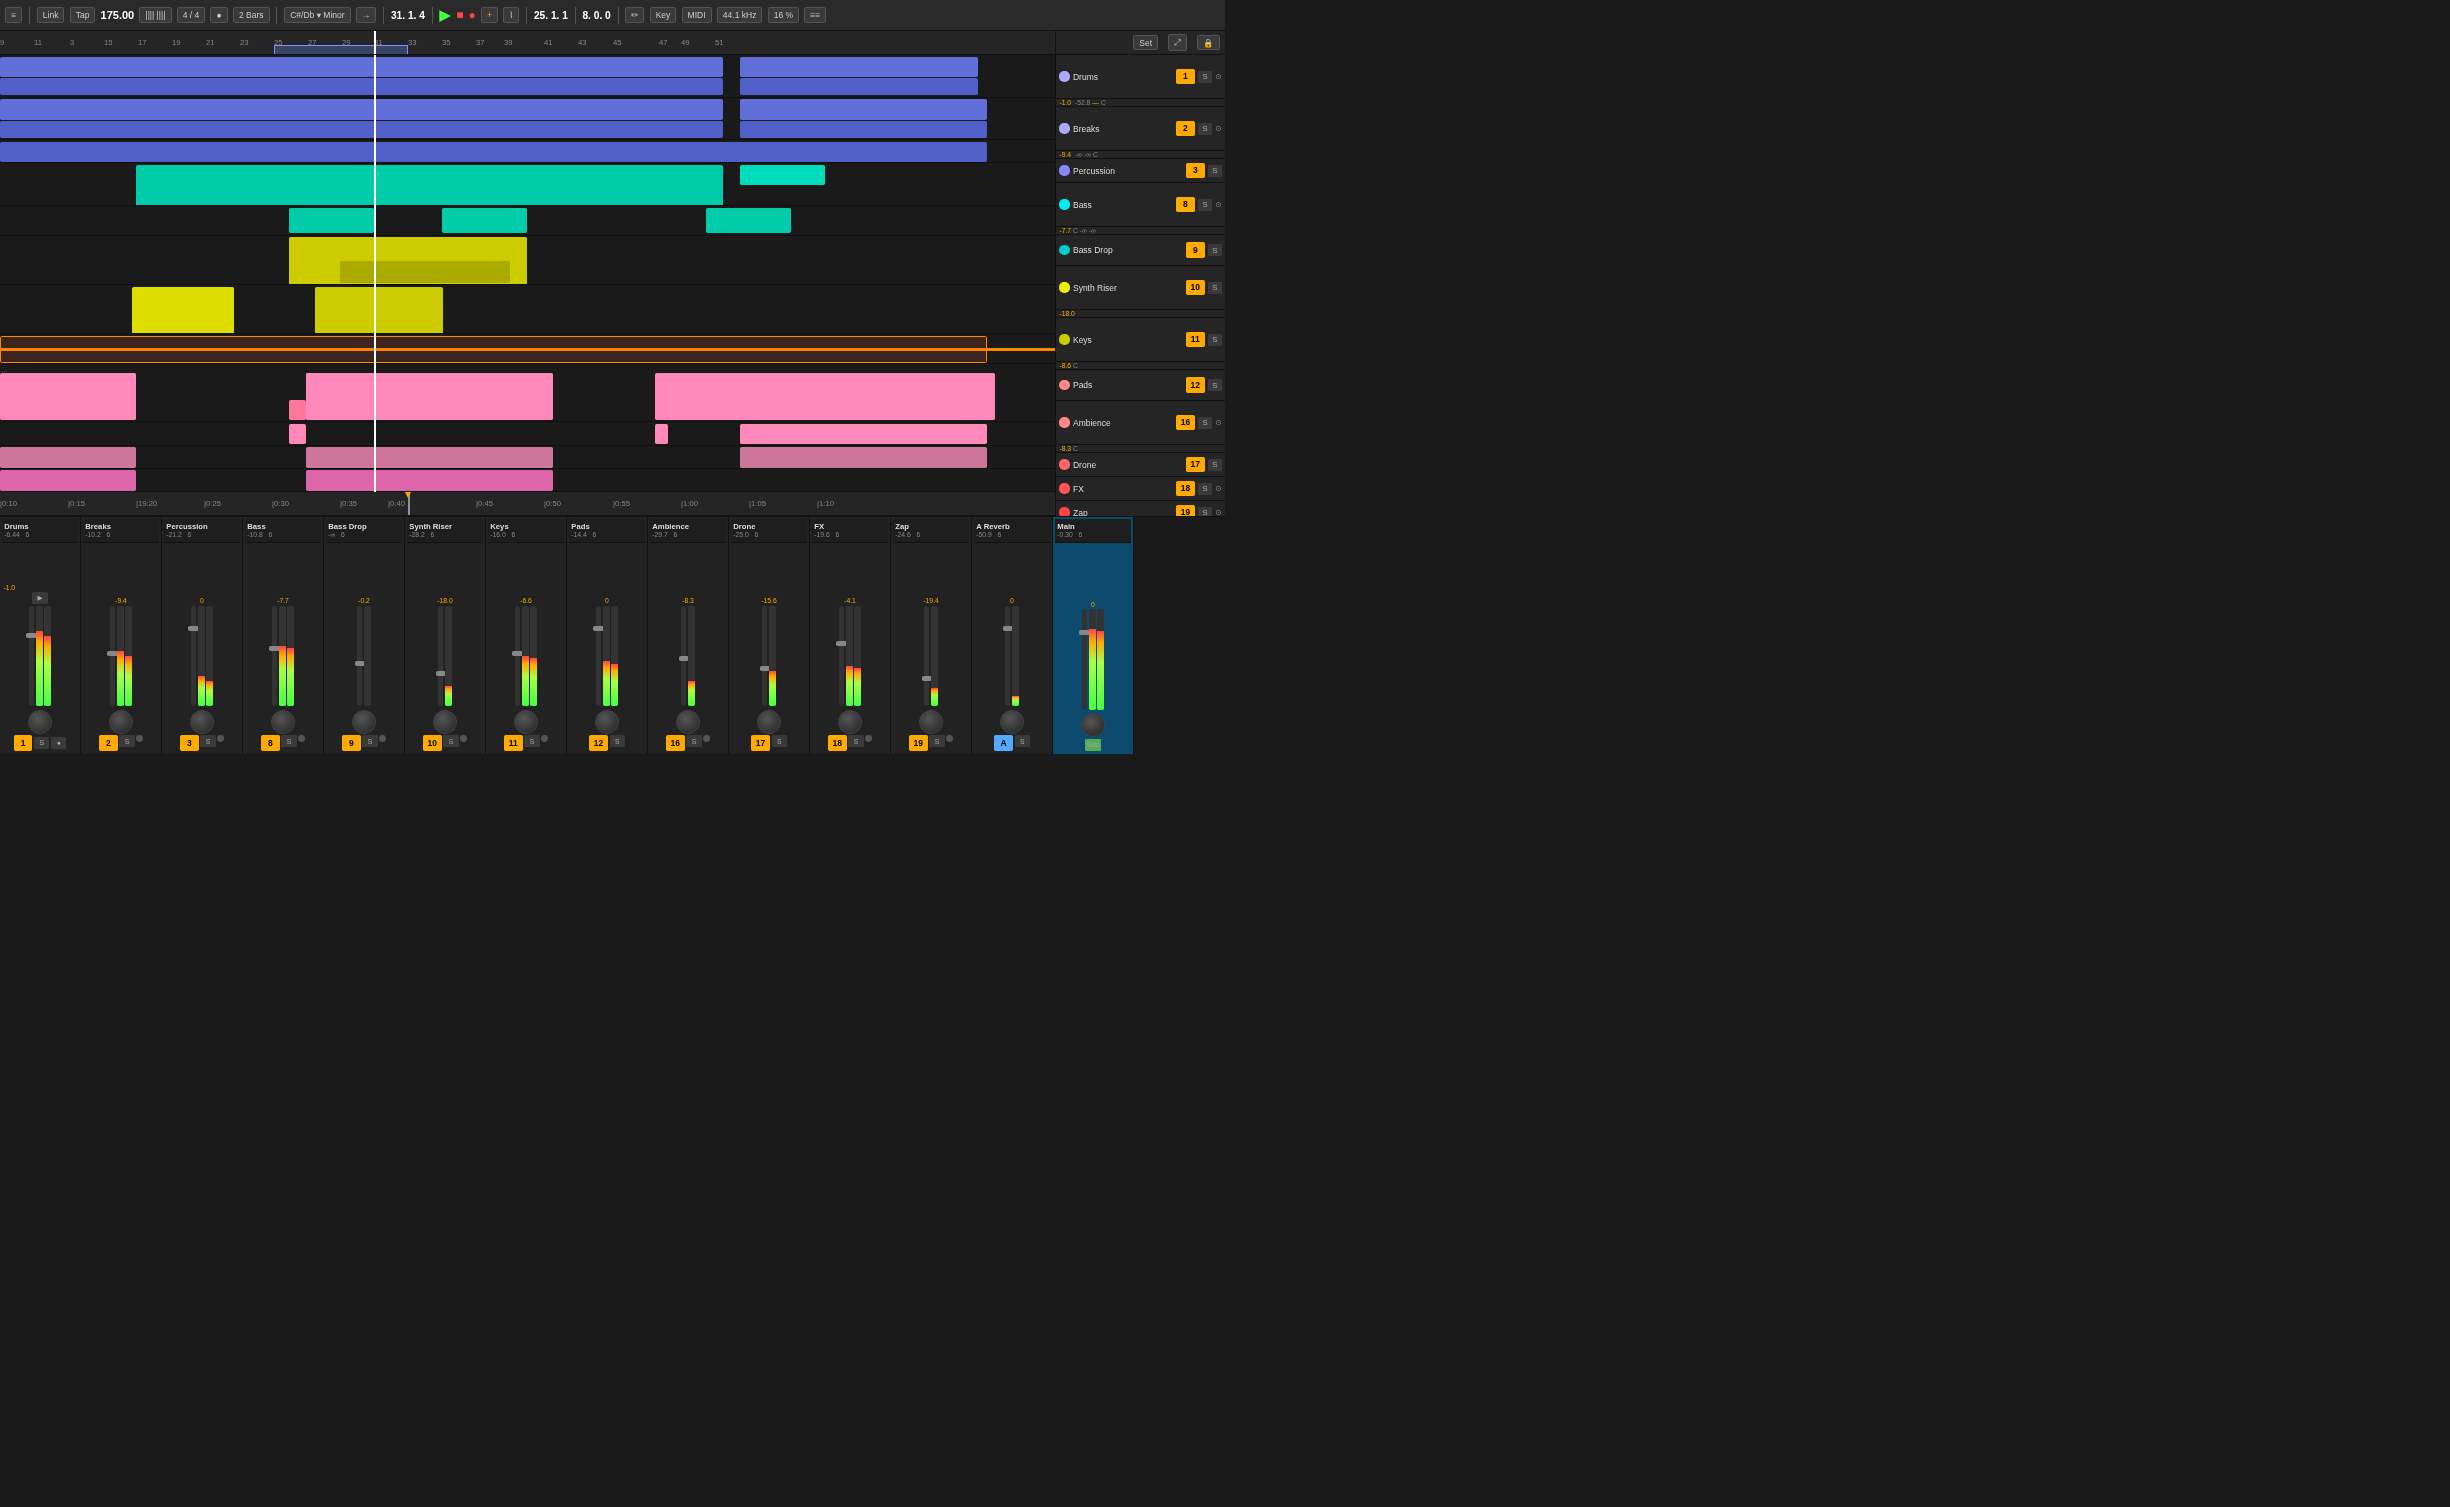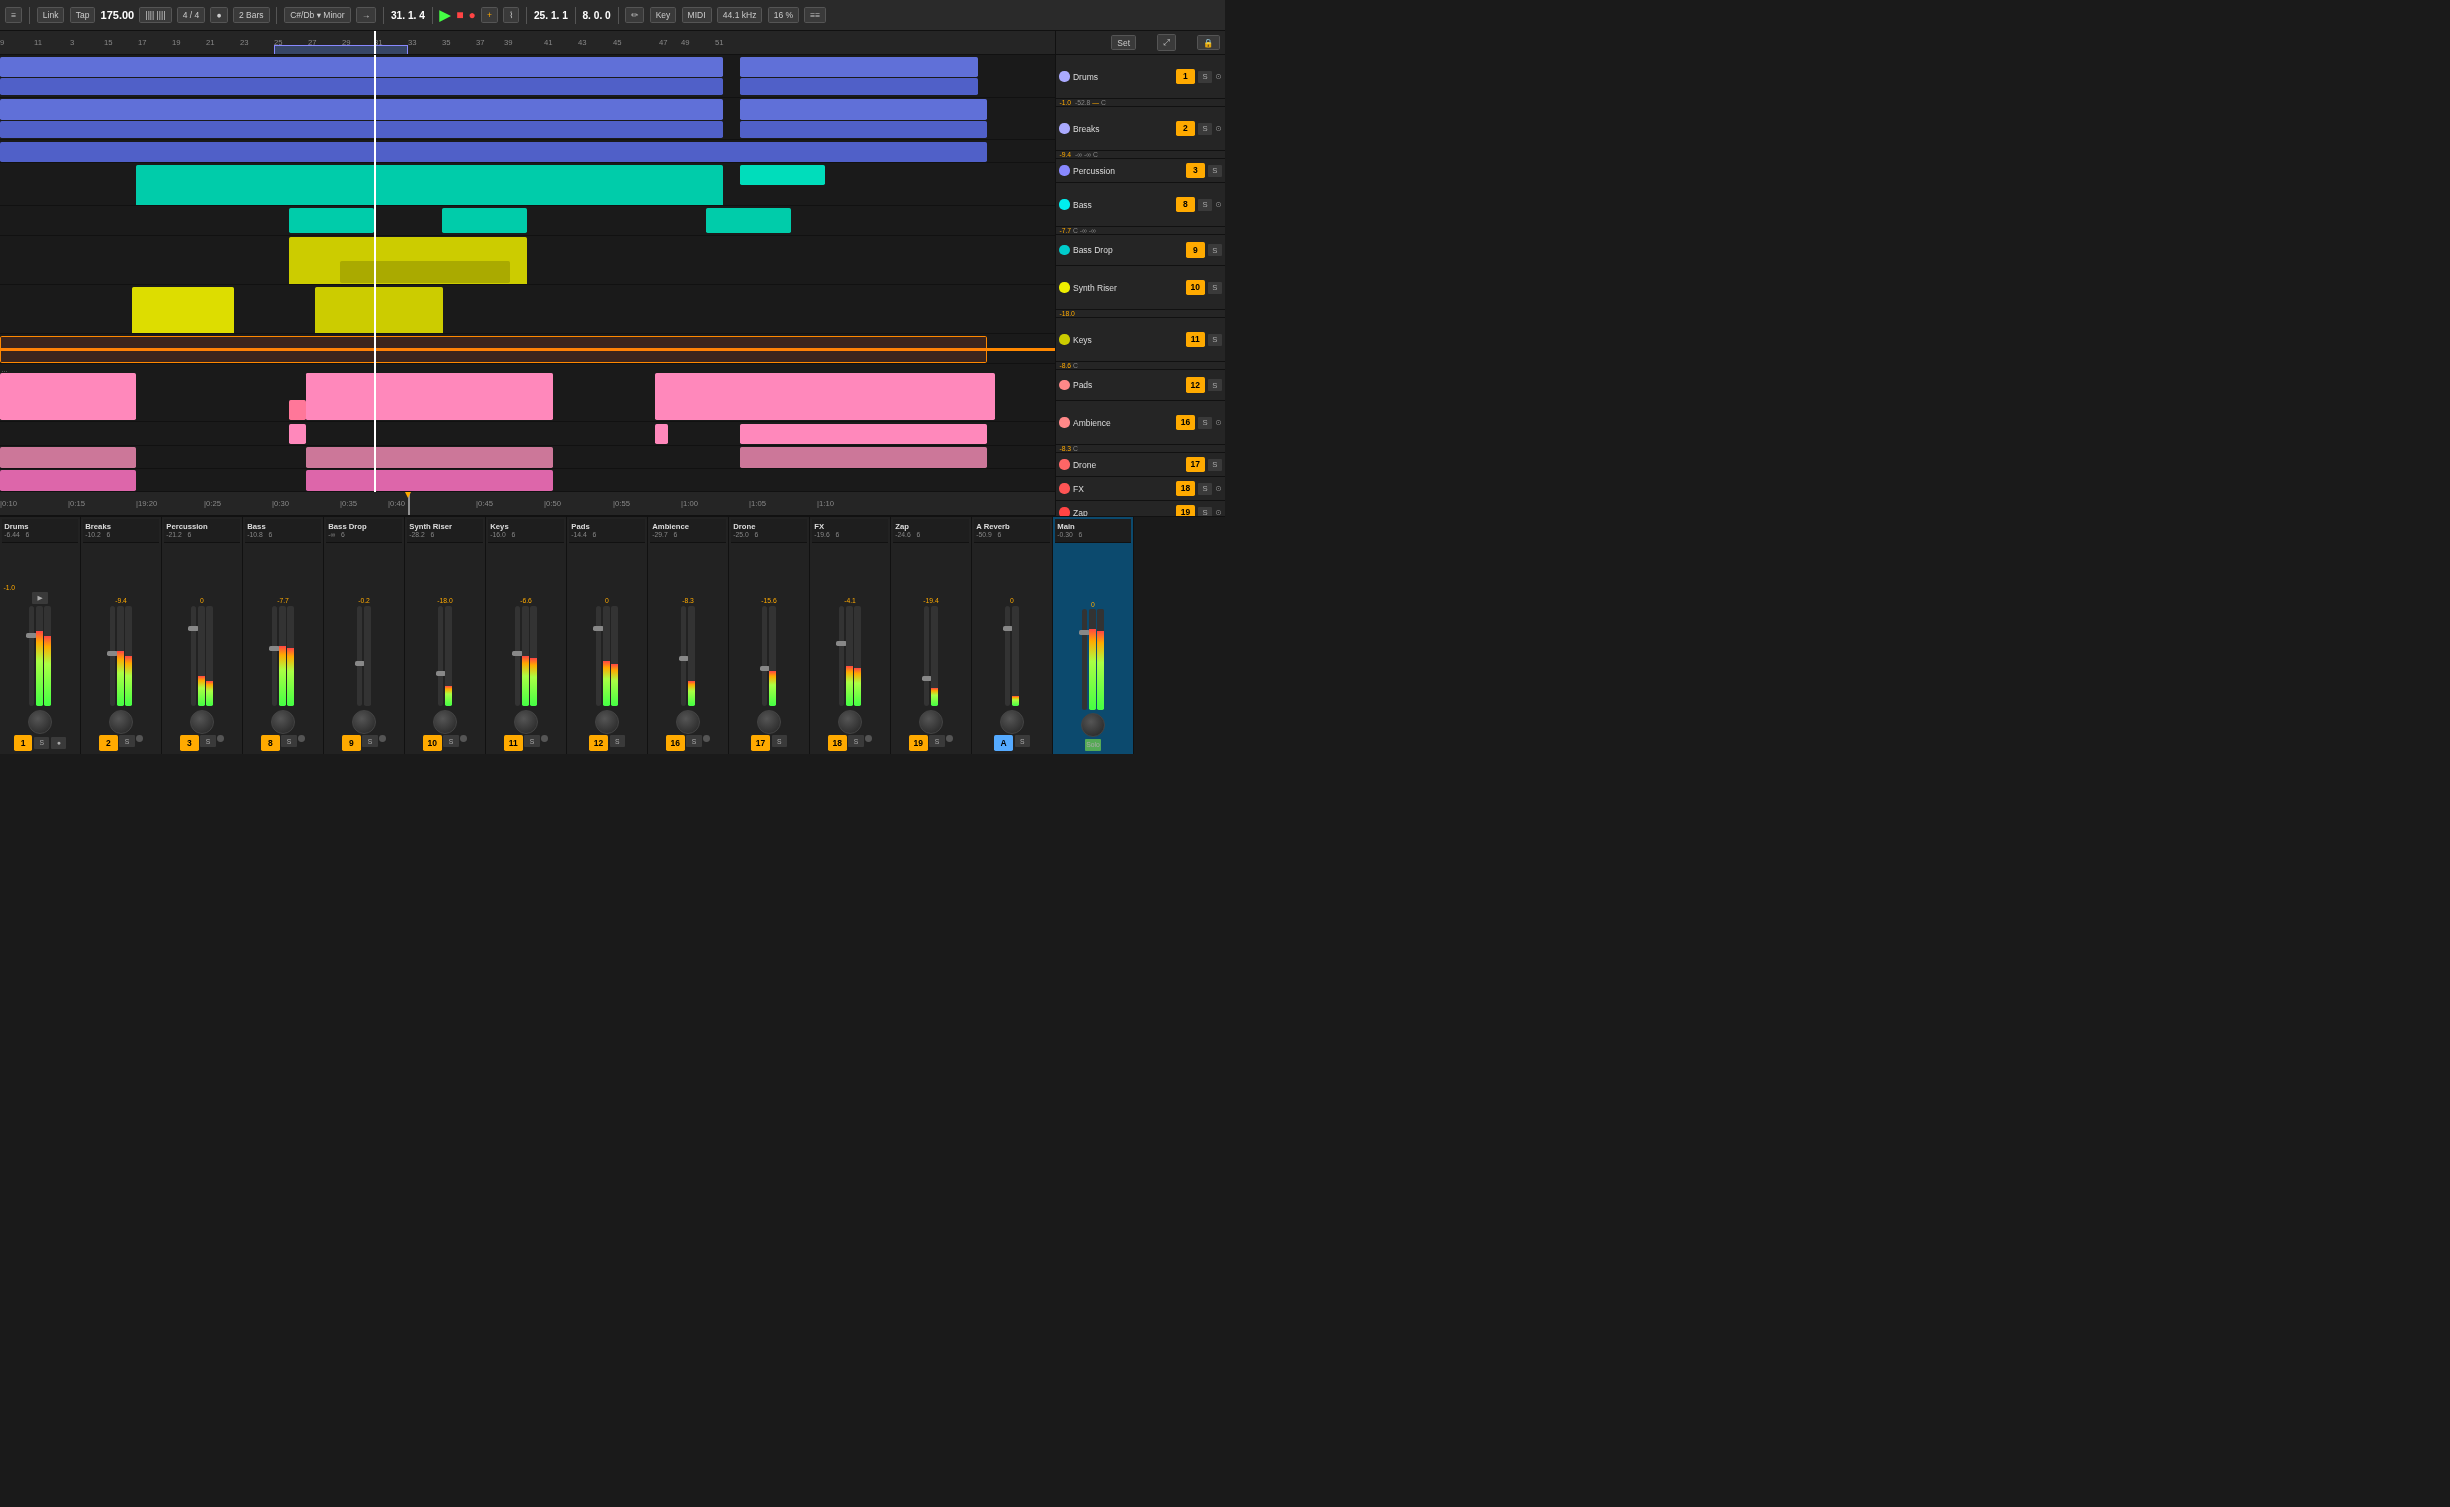--- a/index.html
+++ b/index.html
@@ -137,21 +137,21 @@
 
     
     .set-area {
       background: #252525;
       height: 24px;
       border-bottom: 0.9px solid #111;
       display: flex;
       align-items: center;
       justify-content: flex-end;
       padding-right: 5.1px;
-      gap: 21px;
+      gap: 10px;
     }
 
     
     #mixer {
       height: 238px;
       background: #1a1a1a;
       border-top: 0.9px solid #111;
       display: flex;
       overflow-x: auto;
       overflow-y: hidden;

